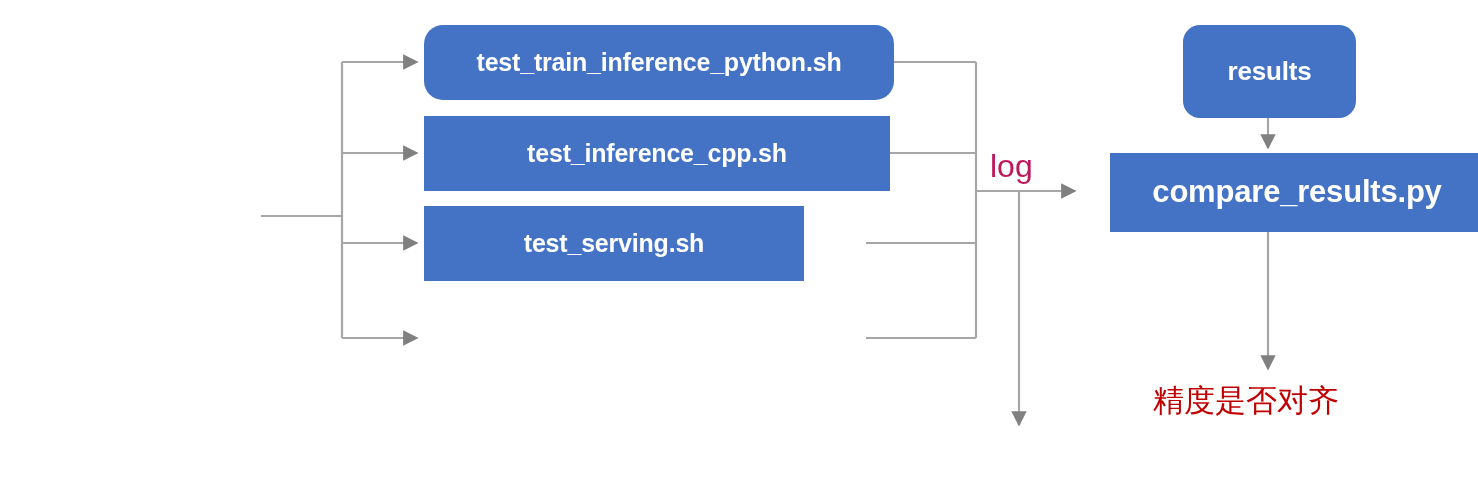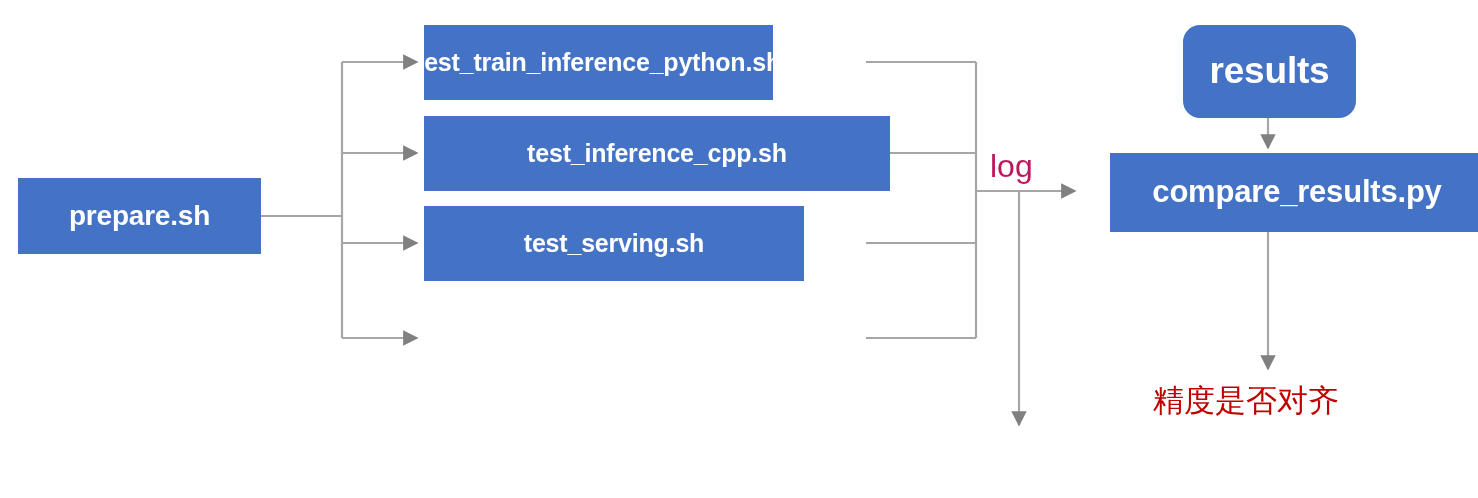--- a/index.html
+++ b/index.html
@@ -42,38 +42,39 @@
   }
   .node-label {
     display: block;
     white-space: nowrap;
   }
   #node-prepare {
     left: 18px;  top: 178px;  width: 243px; height: 76px;
     font-size: 28px;
   }
   #node-train-inference-python {
-    left: 424px; top: 25px;   width: 349px; height: 75px;
+    left: 424px; top: 25px;   width: 470px; height: 75px;
     font-size: 25px;
+    border-radius: 19px;
   }
   #node-inference-cpp {
     left: 424px; top: 116px;  width: 466px; height: 75px;
     font-size: 25px;
   }
   #node-serving {
     left: 424px; top: 206px;  width: 380px; height: 75px;
     font-size: 25px;
   }
   #node-lite {
     left: 424px; top: 300px;  width: 442px; height: 75px;
     font-size: 25px;
   }
   #node-results {
     left: 1183px; top: 25px;  width: 173px; height: 93px;
-    font-size: 37px;
+    font-size: 26px;
     border-radius: 17px;
   }
   #node-compare-results {
     left: 1082px; top: 153px; width: 374px; height: 79px;
     font-size: 31px;
     margin-left: 28px;
   }
   .edge-label {
     position: absolute;
     color: #be185d;
@@ -131,23 +132,20 @@
 
     <path d="M 976 191 L 1075 191" stroke="#a6a6a6" stroke-width="2.2" fill="none" marker-end="url(#arrowGray)"></path>
 
     <path d="M 1019 191 L 1019 425" stroke="#a6a6a6" stroke-width="2.2" fill="none" marker-end="url(#arrowGray)"></path>
 
     <path d="M 1268 118 L 1268 148" stroke="#a6a6a6" stroke-width="2.2" fill="none" marker-end="url(#arrowGray)"></path>
 
     <path d="M 1268 232 L 1268 369" stroke="#a6a6a6" stroke-width="2.2" fill="none" marker-end="url(#arrowGray)"></path>
   </svg>
 
-  <div class="node" id="node-prepare">
-    <span class="node-label">prepare.sh</span>
-  </div>
 
   <div class="node" id="node-train-inference-python">
     <span class="node-label">test_train_inference_python.sh</span>
   </div>
 
   <div class="node" id="node-inference-cpp">
     <span class="node-label">test_inference_cpp.sh</span>
   </div>
 
   <div class="node" id="node-serving">

